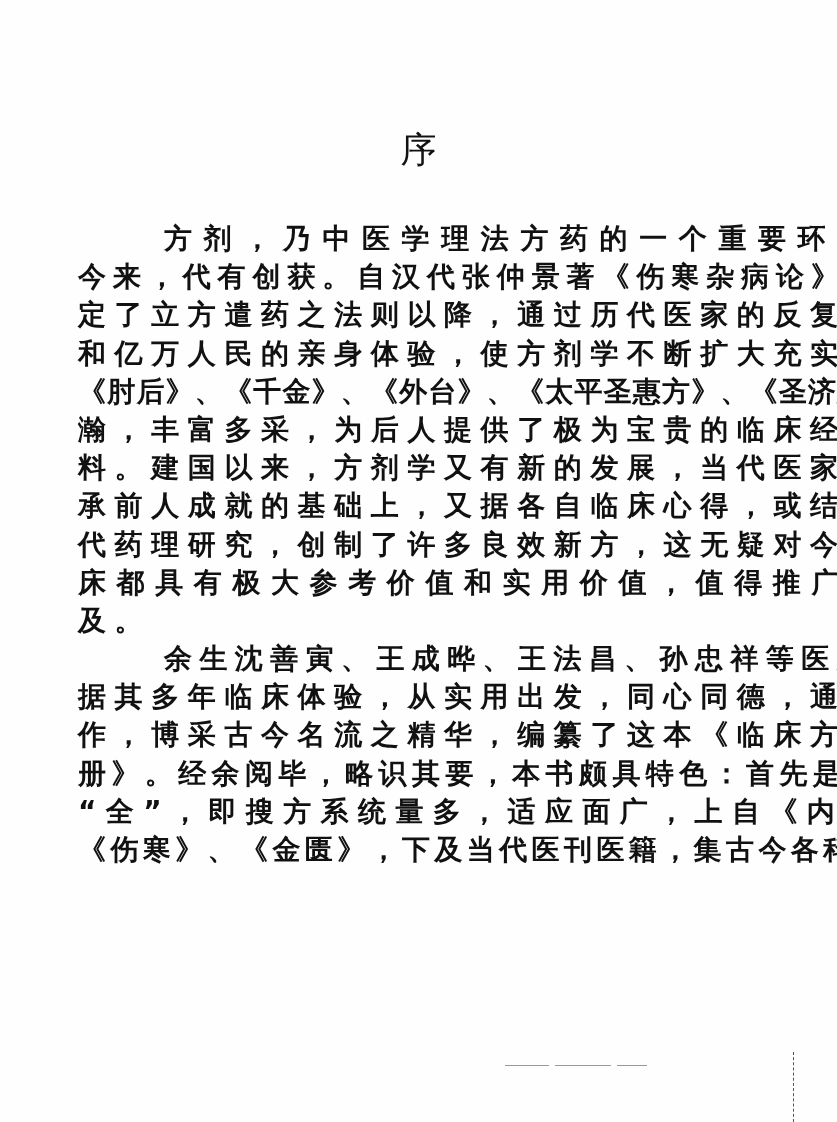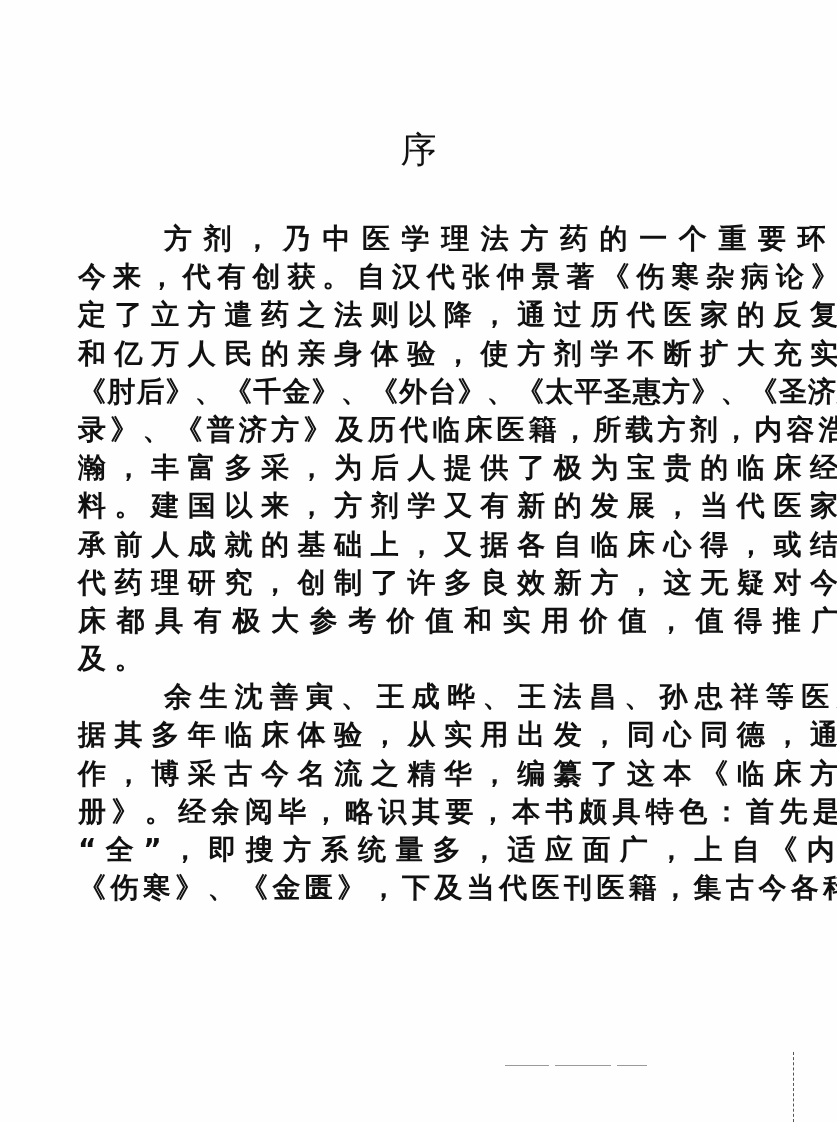--- a/index.html
+++ b/index.html
@@ -83,21 +83,20 @@
 
   <div class="title">序</div>
 
   <div class="body-text">
     <div>
       <span class="line indent" style="letter-spacing:11.6px">方剂，乃中医学理法方药的一个重要环节，古往</span>
       <span class="line" style="letter-spacing:6.9px">今来，代有创获。自汉代张仲景著《伤寒杂病论》奠</span>
       <span class="line" style="letter-spacing:8.6px">定了立方遣药之法则以降，通过历代医家的反复实践</span>
       <span class="line" style="letter-spacing:8.6px">和亿万人民的亲身体验，使方剂学不断扩大充实，如</span>
       <span class="line" style="letter-spacing:1.2px">《肘后》、《千金》、《外台》、《太平圣惠方》、《圣济总</span>
-      <span class="line" style="letter-spacing:4.2px">录》、《普济方》及历代临床医籍，所载方剂，内容浩</span>
       <span class="line" style="letter-spacing:8.6px">瀚，丰富多采，为后人提供了极为宝贵的临床经验资</span>
       <span class="line" style="letter-spacing:8.6px">料。建国以来，方剂学又有新的发展，当代医家在继</span>
       <span class="line" style="letter-spacing:8.6px">承前人成就的基础上，又据各自临床心得，或结合近</span>
       <span class="line" style="letter-spacing:8.6px">代药理研究，创制了许多良效新方，这无疑对今天临</span>
       <span class="line" style="letter-spacing:10.6px">床都具有极大参考价值和实用价值，值得推广与普</span>
       <span class="line" style="letter-spacing:8.6px">及。</span>
     </div>
     <div>
       <span class="line indent" style="letter-spacing:7.4px">余生沈善寅、王成晔、王法昌、孙忠祥等医师，根</span>
       <span class="line" style="letter-spacing:8.6px">据其多年临床体验，从实用出发，同心同德，通力协</span>

